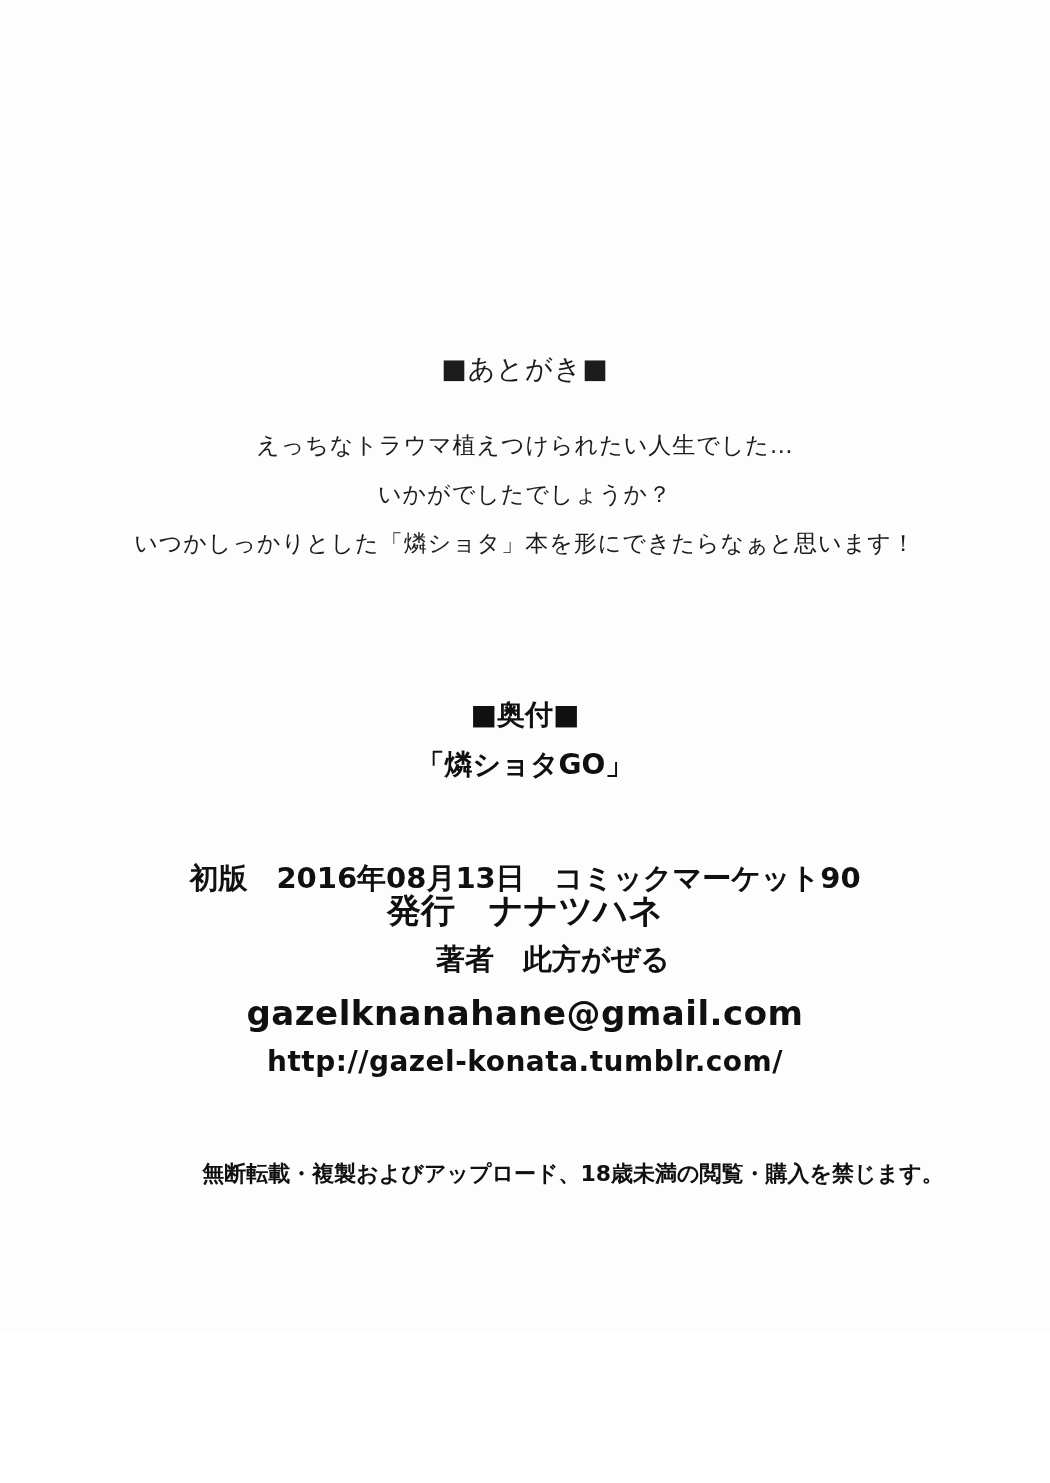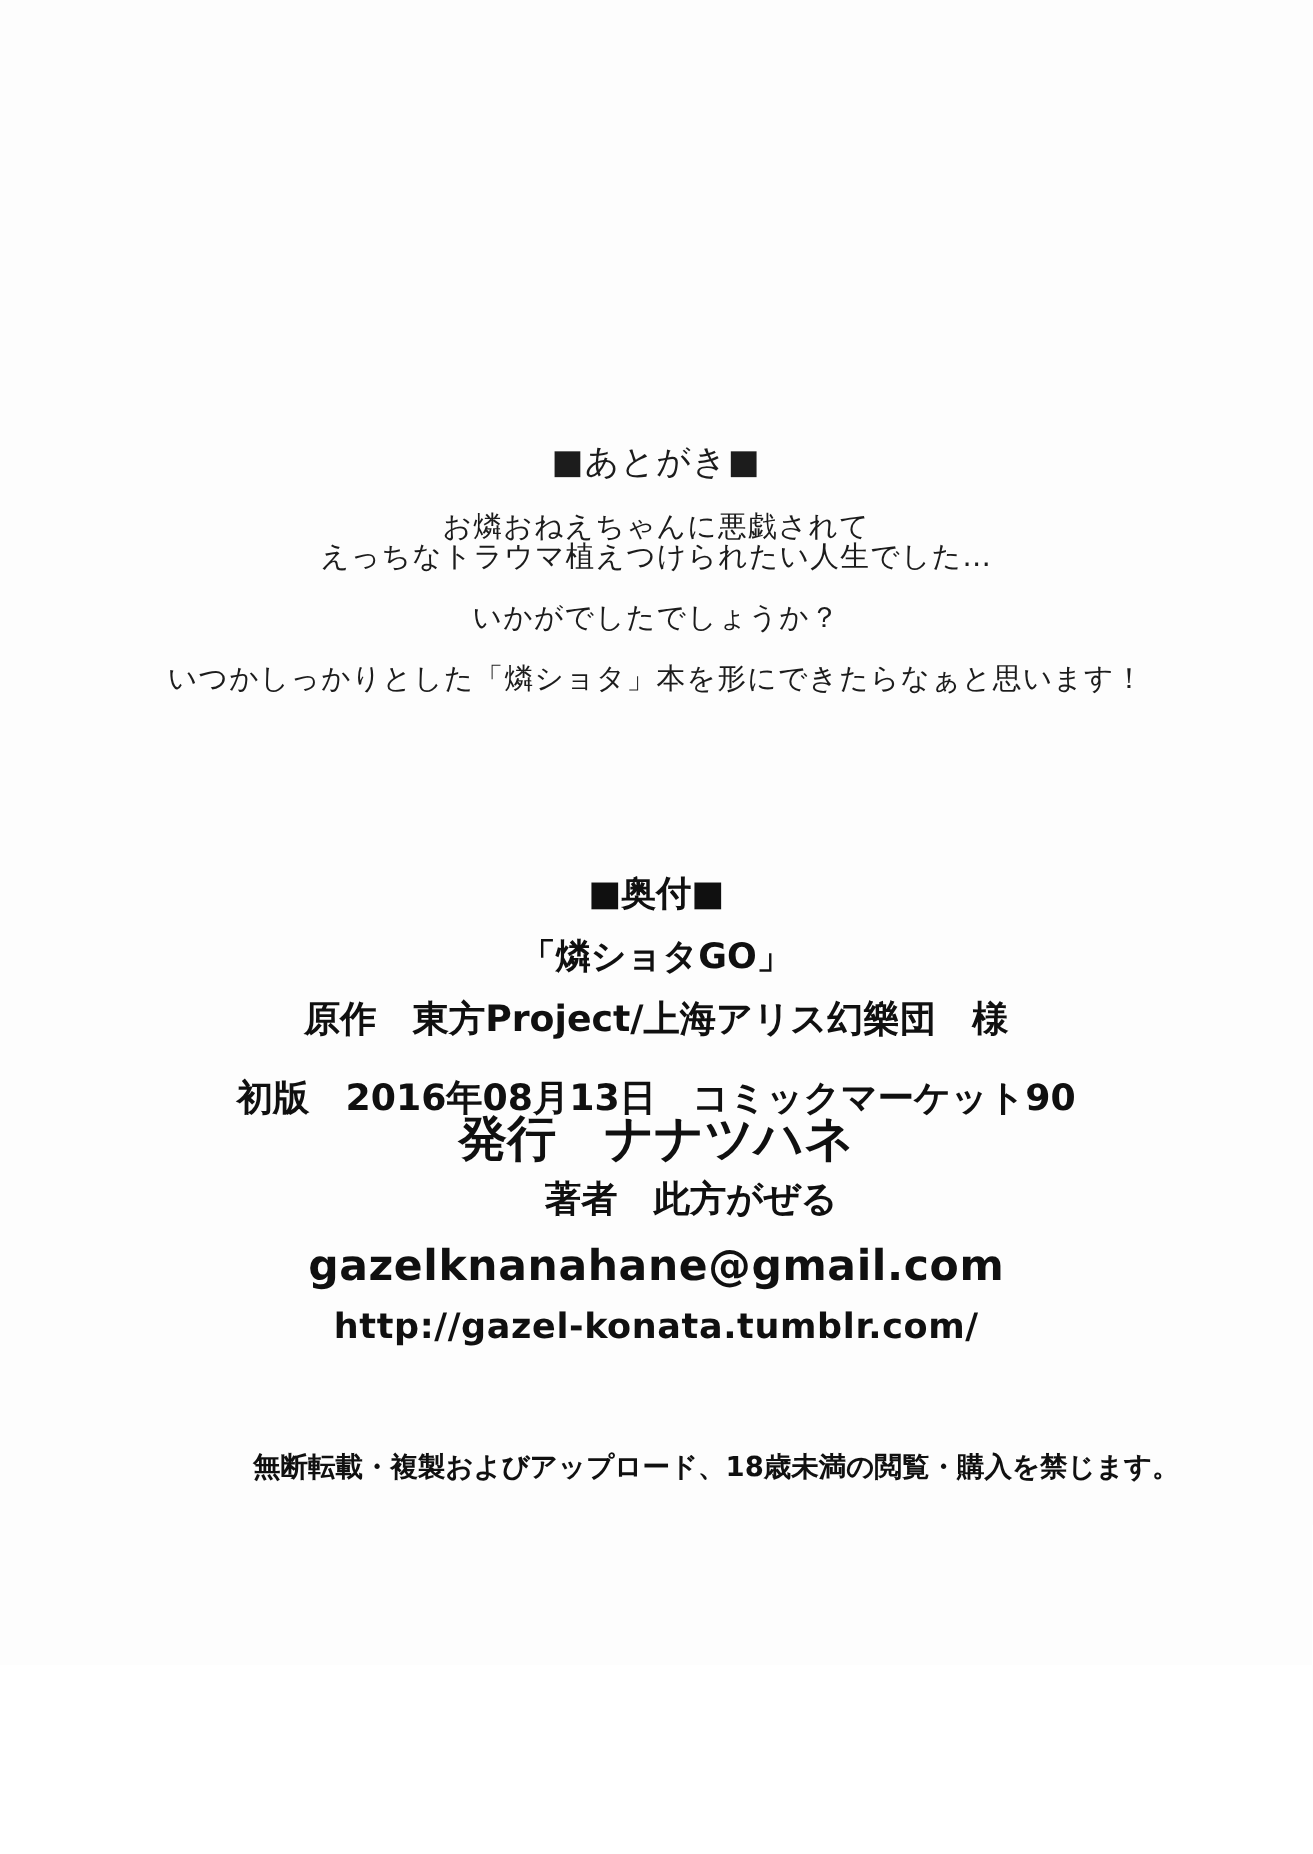--- a/index.html
+++ b/index.html
@@ -39,44 +39,42 @@
   }
   
   .colophon {
     font-weight: 700;
     color: #101010;
   }
   .colophon-title   { top: 715px;  font-size: 28px; }
   .book-title       { top: 765px;  font-size: 28px; }
   .colophon-row-1   { top: 816px;  font-size: 29px; }
   .colophon-row-2   { top: 879px;  font-size: 29px; }
-  .colophon-row-3   { top: 911px;  font-size: 39px; }
+  .colophon-row-3   { top: 911px;  font-size: 34px; }
   .colophon-row-4   { top: 960px;  font-size: 29px; margin-left: 28px; }
   .contact-email    { top: 1013px; font-size: 34px; letter-spacing: 0.5px; }
   .contact-url      { top: 1061px; font-size: 28px; letter-spacing: 0.5px; }
   .notice           { top: 1174px; font-size: 22px; letter-spacing: 0px; padding-left: 48px; }
 </style>
 </head>
 <body>
 
 <div class="page">
 
   <div class="line afterword afterword-title">■あとがき■</div>
 
-  <div class="line afterword afterword-body" style="top:421px;">お燐おねえちゃんに悪戯されて</div>
   <div class="line afterword afterword-body" style="top:494px;">いかがでしたでしょうか？</div>
 
   <div class="line afterword afterword-body" style="top:445px;">えっちなトラウマ植えつけられたい人生でした…</div>
   <div class="line afterword afterword-body" style="top:543px;">いつかしっかりとした「燐ショタ」本を形にできたらなぁと思います！</div>
 
   <div class="line colophon colophon-title">■奥付■</div>
 
   <div class="line colophon book-title">「燐ショタGO」</div>
 
-  <div class="line colophon colophon-row-1">原作　東方Project/上海アリス幻樂団　様</div>
 
   <div class="line colophon colophon-row-2">初版　2016年08月13日　コミックマーケット90</div>
 
   <div class="line colophon colophon-row-3">発行　ナナツハネ</div>
 
   <div class="line colophon colophon-row-4">著者　此方がぜる</div>
 
   <div class="line colophon contact-email">gazelknanahane@gmail.com</div>
 
   <div class="line colophon contact-url">http://gazel-konata.tumblr.com/</div>

